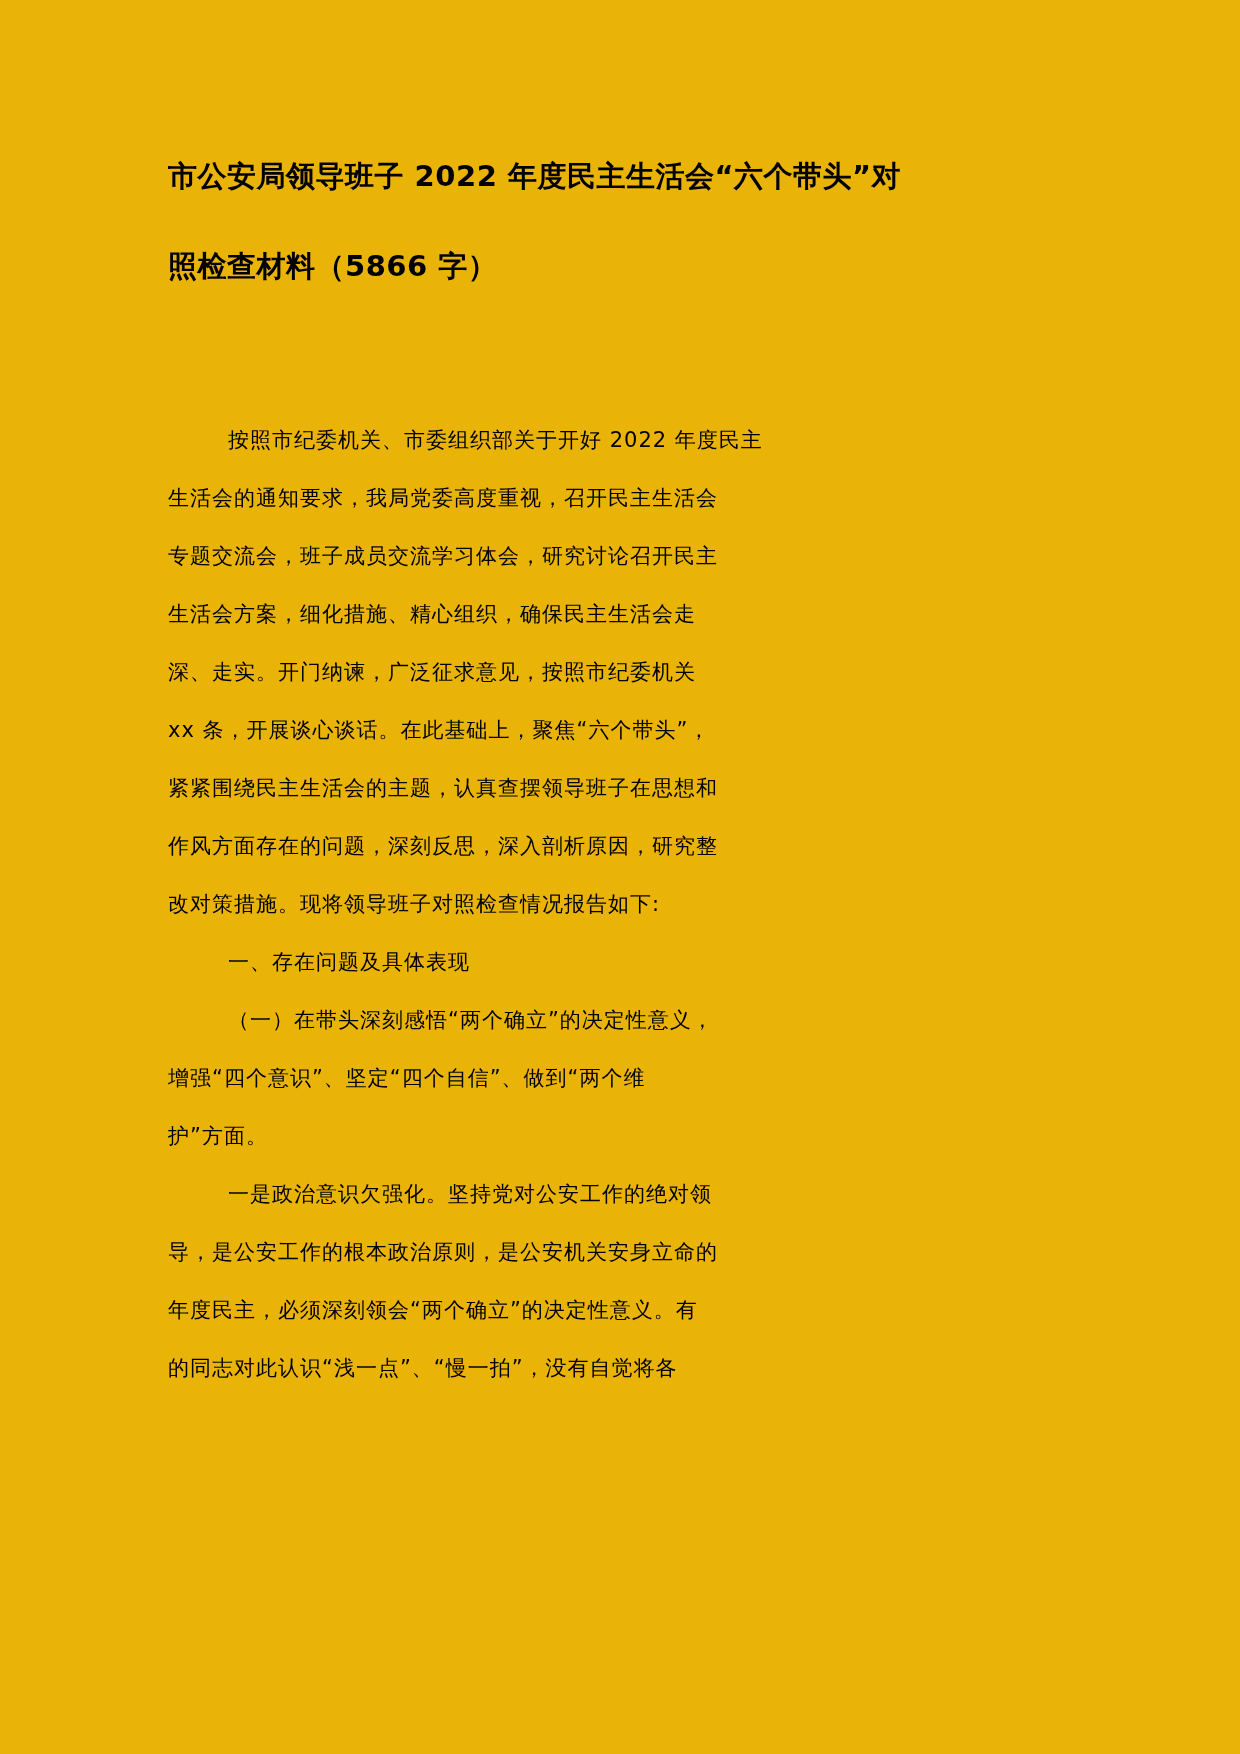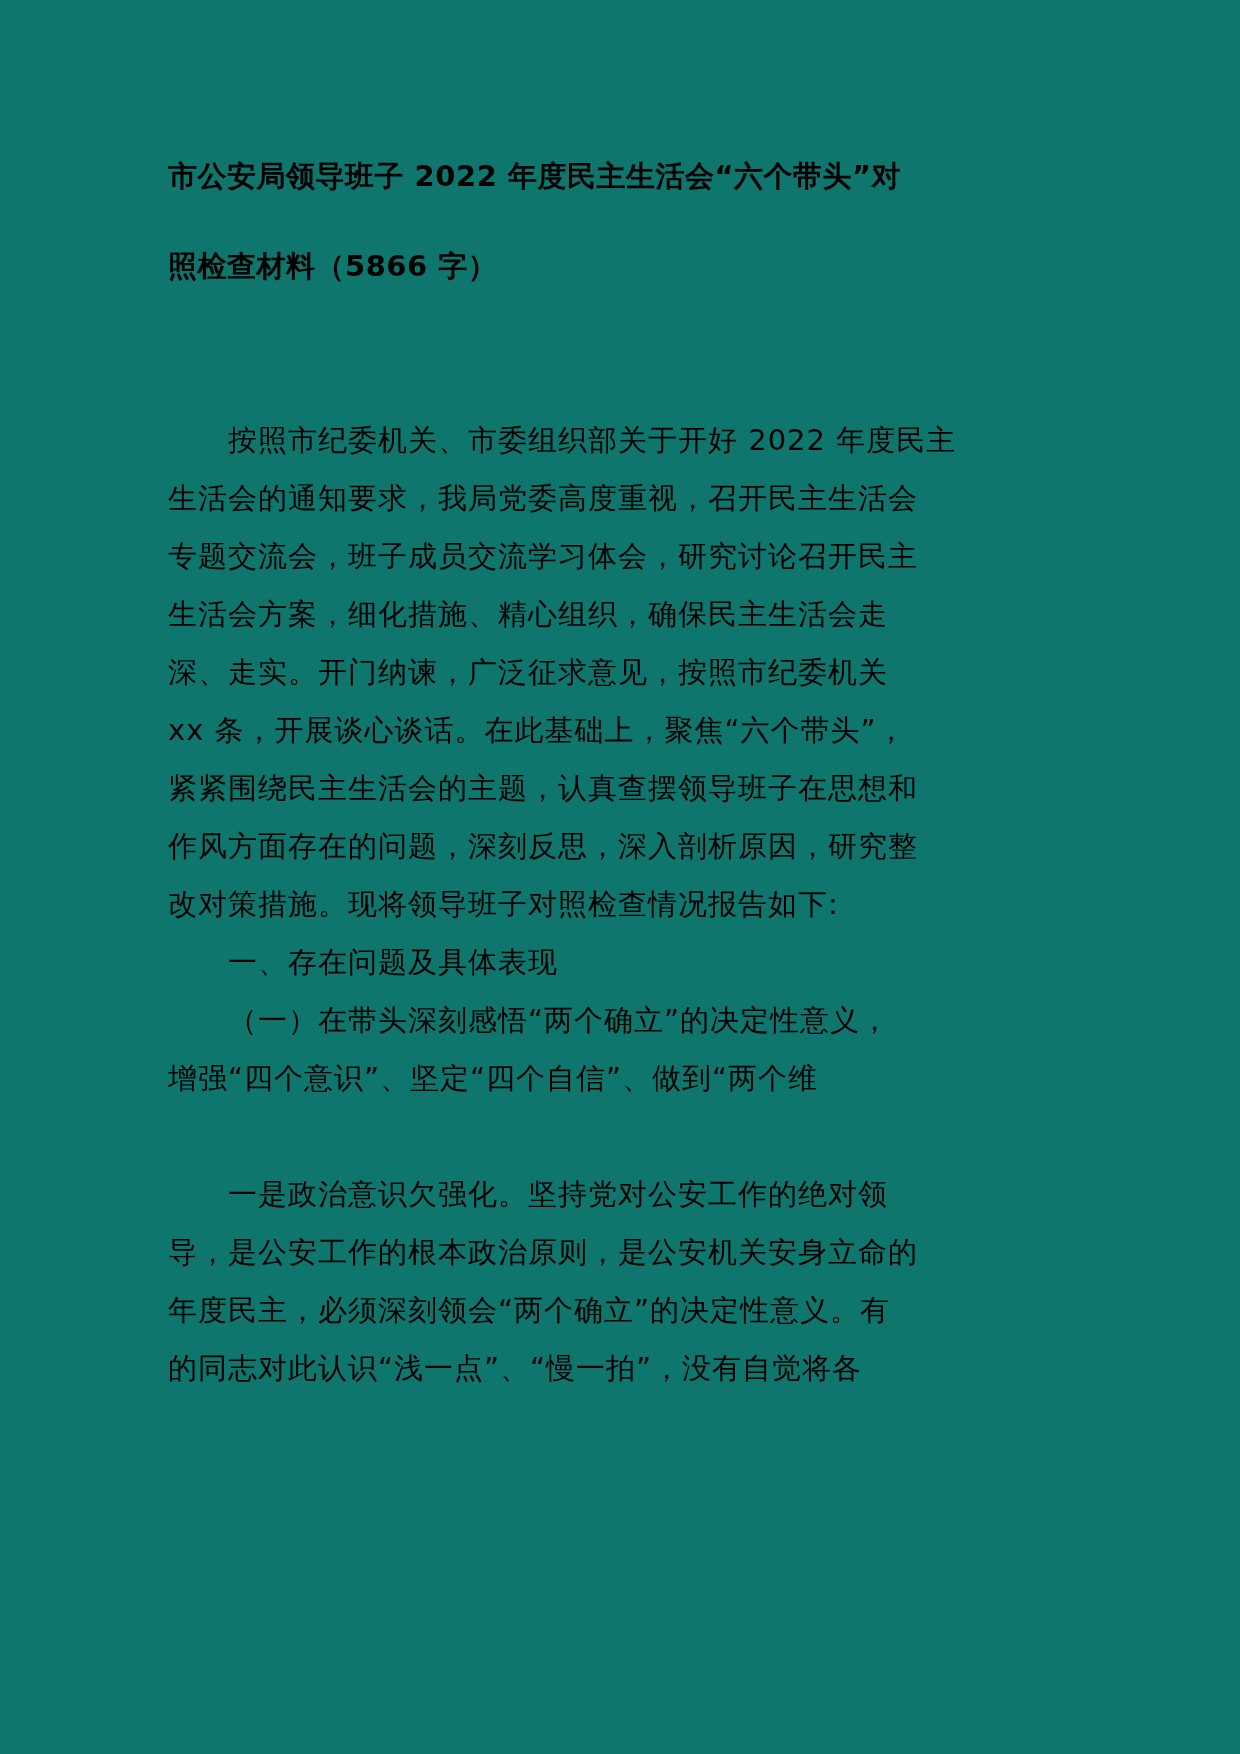--- a/index.html
+++ b/index.html
@@ -13,36 +13,36 @@
       position: relative;
       overflow: hidden;
       font-family: "DejaVu Sans", "Liberation Sans", sans-serif;
       color: #000000;
     }
     .page {
       position: absolute;
       left: 0; top: 0;
       width: 1240px;
       height: 1754px;
-      background: #0f766e;
+      background: #eab308;
     }
     .title-line {
       position: absolute;
       left: 168px;
       font-size: 29px;
       font-weight: bold;
       white-space: nowrap;
       letter-spacing: 0.5px;
       line-height: 40px;
     }
     .body-line {
       position: absolute;
       left: 168px;
       width: 772px;
-      font-size: 29px;
+      font-size: 21px;
       white-space: nowrap;
       line-height: 40px;
       letter-spacing: 1px;
     }
     .indent {
       left: 228px;
     }
   </style>
 </head>
 <body>
@@ -56,17 +56,18 @@
   <div class="body-line" style="top:536px">专题交流会，班子成员交流学习体会，研究讨论召开民主</div>
   <div class="body-line" style="top:594px">生活会方案，细化措施、精心组织，确保民主生活会走</div>
   <div class="body-line" style="top:652px">深、走实。开门纳谏，广泛征求意见，按照市纪委机关</div>
   <div class="body-line" style="top:710px">xx 条，开展谈心谈话。在此基础上，聚焦“六个带头”，</div>
   <div class="body-line" style="top:768px">紧紧围绕民主生活会的主题，认真查摆领导班子在思想和</div>
   <div class="body-line" style="top:826px">作风方面存在的问题，深刻反思，深入剖析原因，研究整</div>
   <div class="body-line" style="top:884px">改对策措施。现将领导班子对照检查情况报告如下:</div>
   <div class="body-line indent" style="top:1000px">（一）在带头深刻感悟“两个确立”的决定性意义，</div>
   <div class="body-line indent" style="top:942px">一、存在问题及具体表现</div>
   <div class="body-line" style="top:1058px">增强“四个意识”、坚定“四个自信”、做到“两个维</div>
+  <div class="body-line" style="top:1116px">护”方面。</div>
   <div class="body-line indent" style="top:1174px">一是政治意识欠强化。坚持党对公安工作的绝对领</div>
   <div class="body-line" style="top:1232px">导，是公安工作的根本政治原则，是公安机关安身立命的</div>
   <div class="body-line" style="top:1290px">年度民主，必须深刻领会“两个确立”的决定性意义。有</div>
   <div class="body-line" style="top:1348px">的同志对此认识“浅一点”、“慢一拍”，没有自觉将各</div>
 </div>
 
 </body></html>

